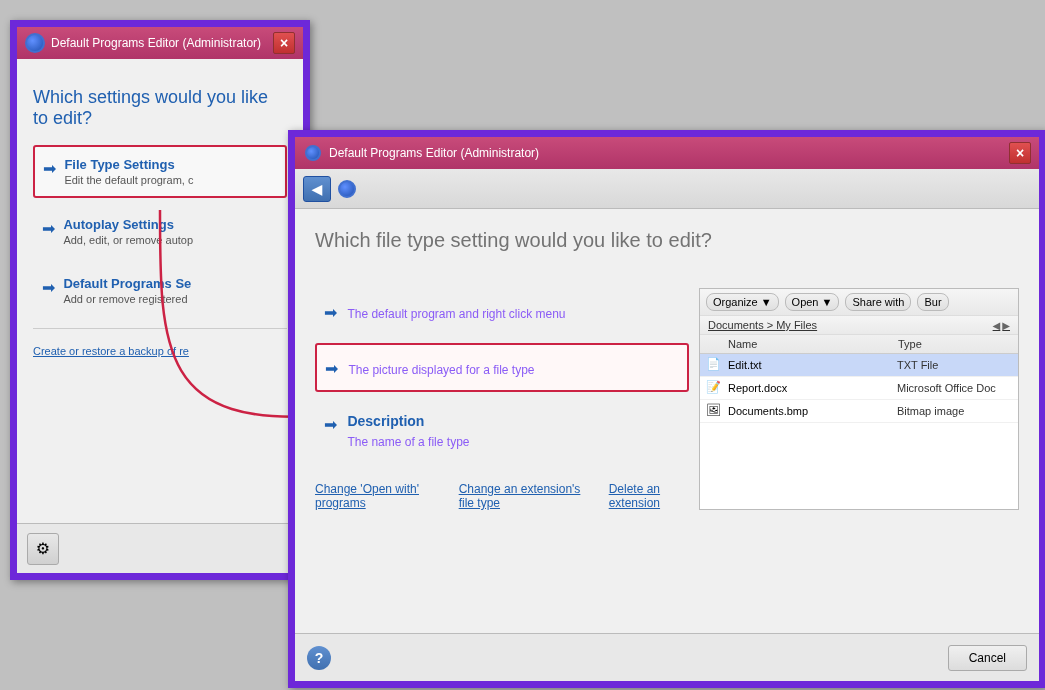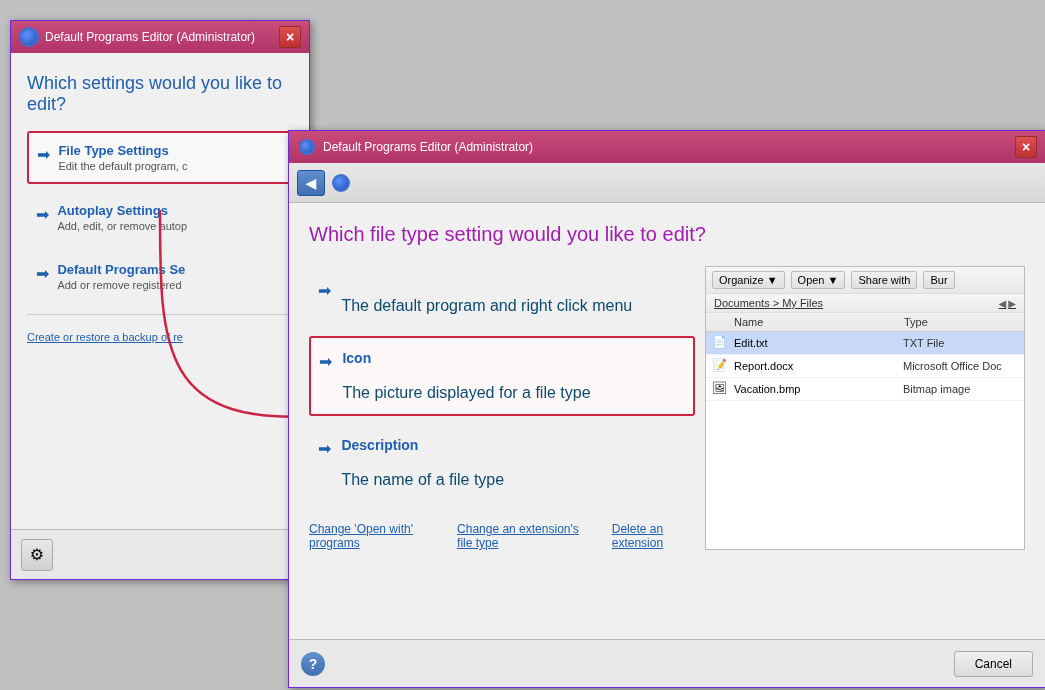--- a/index.html
+++ b/index.html
@@ -9,21 +9,21 @@
       width: 1045px;
       height: 690px;
       overflow: hidden;
       position: relative;
     }
 
     
     .window {
       position: absolute;
       background: #f0f0f0;
-      border: 1px solid #6d28d9;
+      border: 7px solid #6d28d9;
       box-shadow: 2px 2px 8px rgba(0,0,0,0.4);
     }
 
     .title-bar {
       background: linear-gradient(to bottom, #c84b7a, #b03468);
       color: white;
       height: 32px;
       display: flex;
       align-items: center;
       padding: 0 8px;
@@ -69,21 +69,21 @@
 
     
     .window-1 {
       left: 10px;
       top: 20px;
       width: 300px;
       height: 560px;
     }
 
     .window-1 .content {
-      padding: 20px 16px;
+      padding: 28px 16px;
     }
 
     .window-1 .main-title {
       color: #2060b0;
       font-size: 18px;
       font-weight: normal;
       margin-bottom: 16px;
     }
 
     .menu-item {
@@ -164,24 +164,24 @@
       top: 130px;
       width: 758px;
       height: 558px;
     }
 
     .window-2 .content {
       padding: 20px 20px;
     }
 
     .window-2 .main-title {
-      color: #a21caf;
+      color: #737373;
       font-size: 20px;
       font-weight: normal;
-      margin-bottom: 20px;
+      margin-bottom: 36px;
     }
 
     .two-col {
       display: flex;
       gap: 0;
     }
 
     .left-col {
       flex: 1;
       padding-right: 10px;
@@ -200,21 +200,21 @@
       padding: 4px 6px;
       display: flex;
       align-items: center;
       gap: 6px;
       font-size: 11px;
     }
 
     .explorer-btn {
       background: linear-gradient(to bottom, #f0f0f0, #e0e0e0);
       border: 1px solid #bbb;
-      border-radius: 2px;
+      border-radius: 8px;
       padding: 2px 6px;
       font-size: 11px;
       cursor: pointer;
       display: flex;
       align-items: center;
       gap: 3px;
     }
 
     .explorer-path {
       background: linear-gradient(to bottom, #f5f5f5, #eaeaea);
@@ -305,24 +305,24 @@
     }
 
     .option-item .opt-title {
       color: #2060b0;
       font-size: 14px;
       font-weight: 600;
       display: block;
     }
 
     .option-item .opt-desc {
-      color: #0c4a6e;
-      font-size: 16px;
+      color: #8b5cf6;
+      font-size: 12px;
       display: block;
-      margin-top: 18px;
+      margin-top: 6px;
     }
 
     
     .bottom-links {
       margin-top: 20px;
       display: flex;
       gap: 24px;
       justify-content: flex-start;
     }
 
@@ -498,21 +498,20 @@
         <div class="option-item">
           <span class="arrow-icon">➡</span>
           <div>
             <span class="opt-desc">The default program and right click menu</span>
           </div>
         </div>
 
         <div class="option-item highlighted">
           <span class="arrow-icon">➡</span>
           <div>
-            <span class="opt-title">Icon</span>
             <span class="opt-desc">The picture displayed for a file type</span>
           </div>
         </div>
 
         <div class="option-item">
           <span class="arrow-icon">➡</span>
           <div>
             <span class="opt-title">Description</span>
             <span class="opt-desc">The name of a file type</span>
           </div>
@@ -552,21 +551,21 @@
           <span class="file-name">Edit.txt</span>
           <span class="file-type">TXT File</span>
         </div>
         <div class="file-row">
           <span class="file-icon">📝</span>
           <span class="file-name">Report.docx</span>
           <span class="file-type">Microsoft Office Doc</span>
         </div>
         <div class="file-row">
           <span class="file-icon">🖼</span>
-          <span class="file-name">Vacation.bmp</span>
+          <span class="file-name">Documents.bmp</span>
           <span class="file-type">Bitmap image</span>
         </div>
       </div>
     </div>
   </div>
 
   <div class="w2-footer">
     <button class="help-btn">?</button>
     <button class="cancel-btn">Cancel</button>
   </div>

